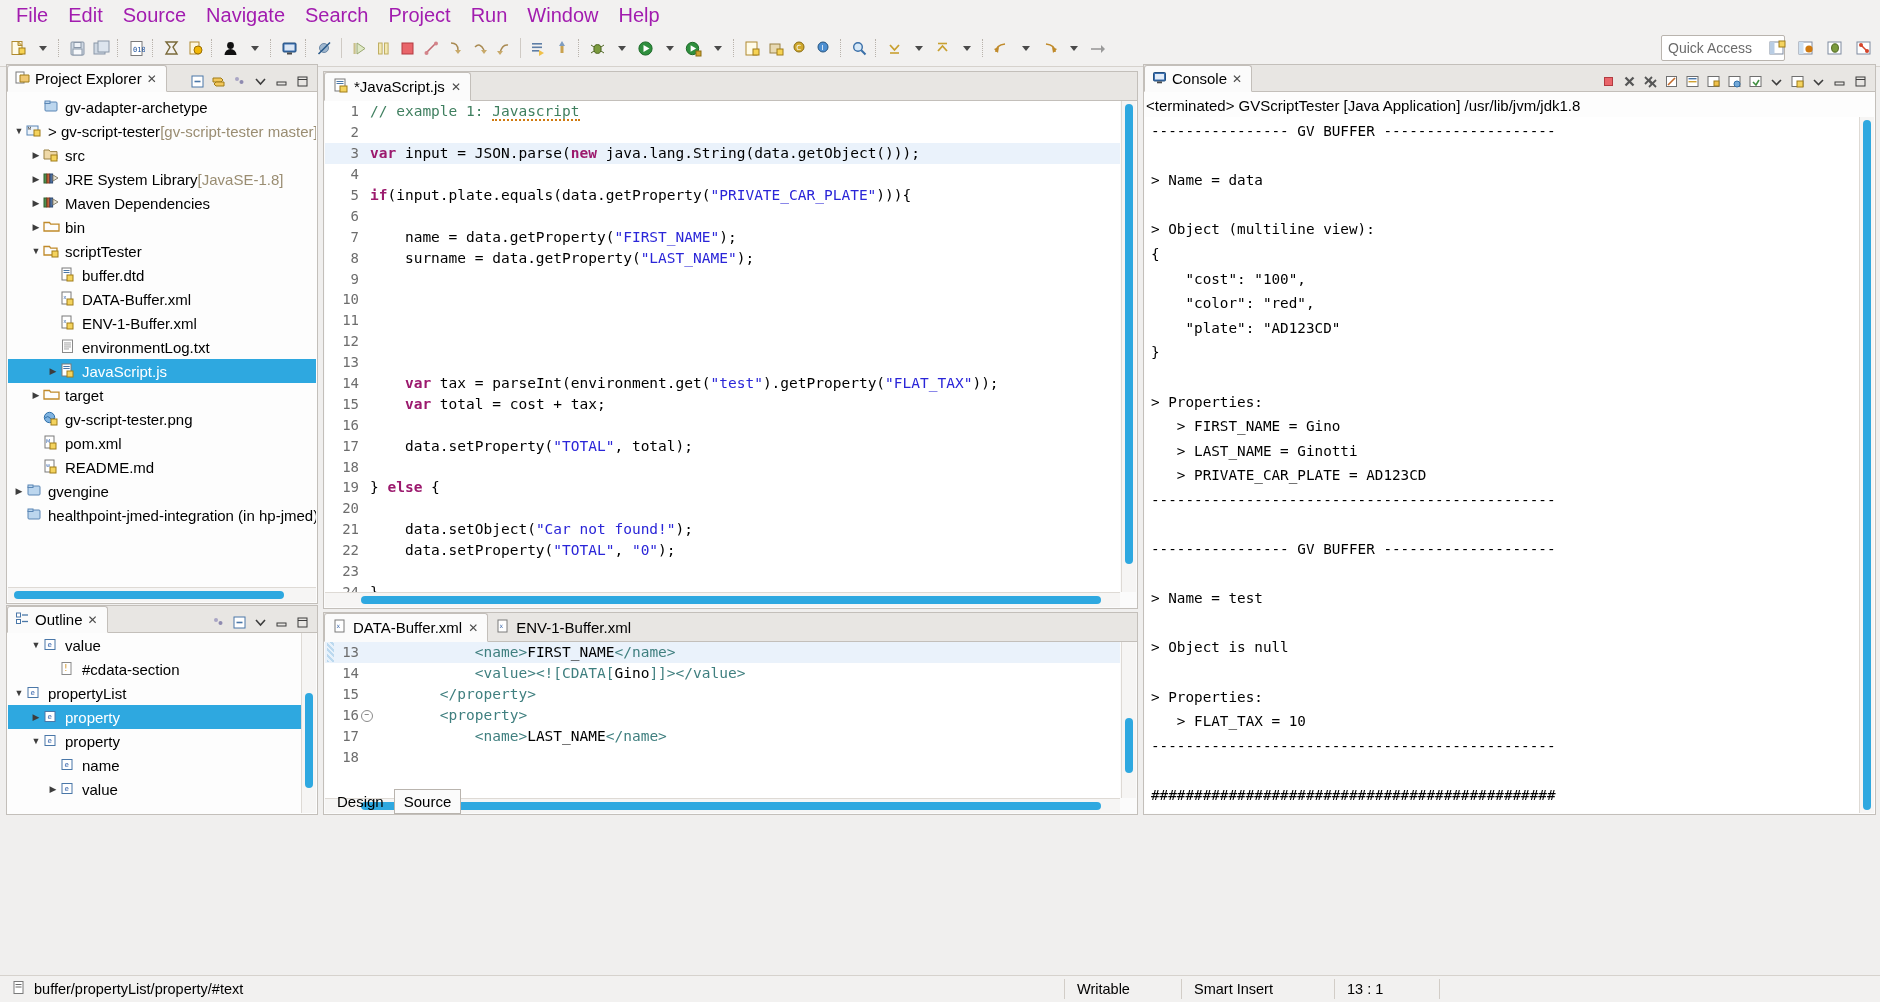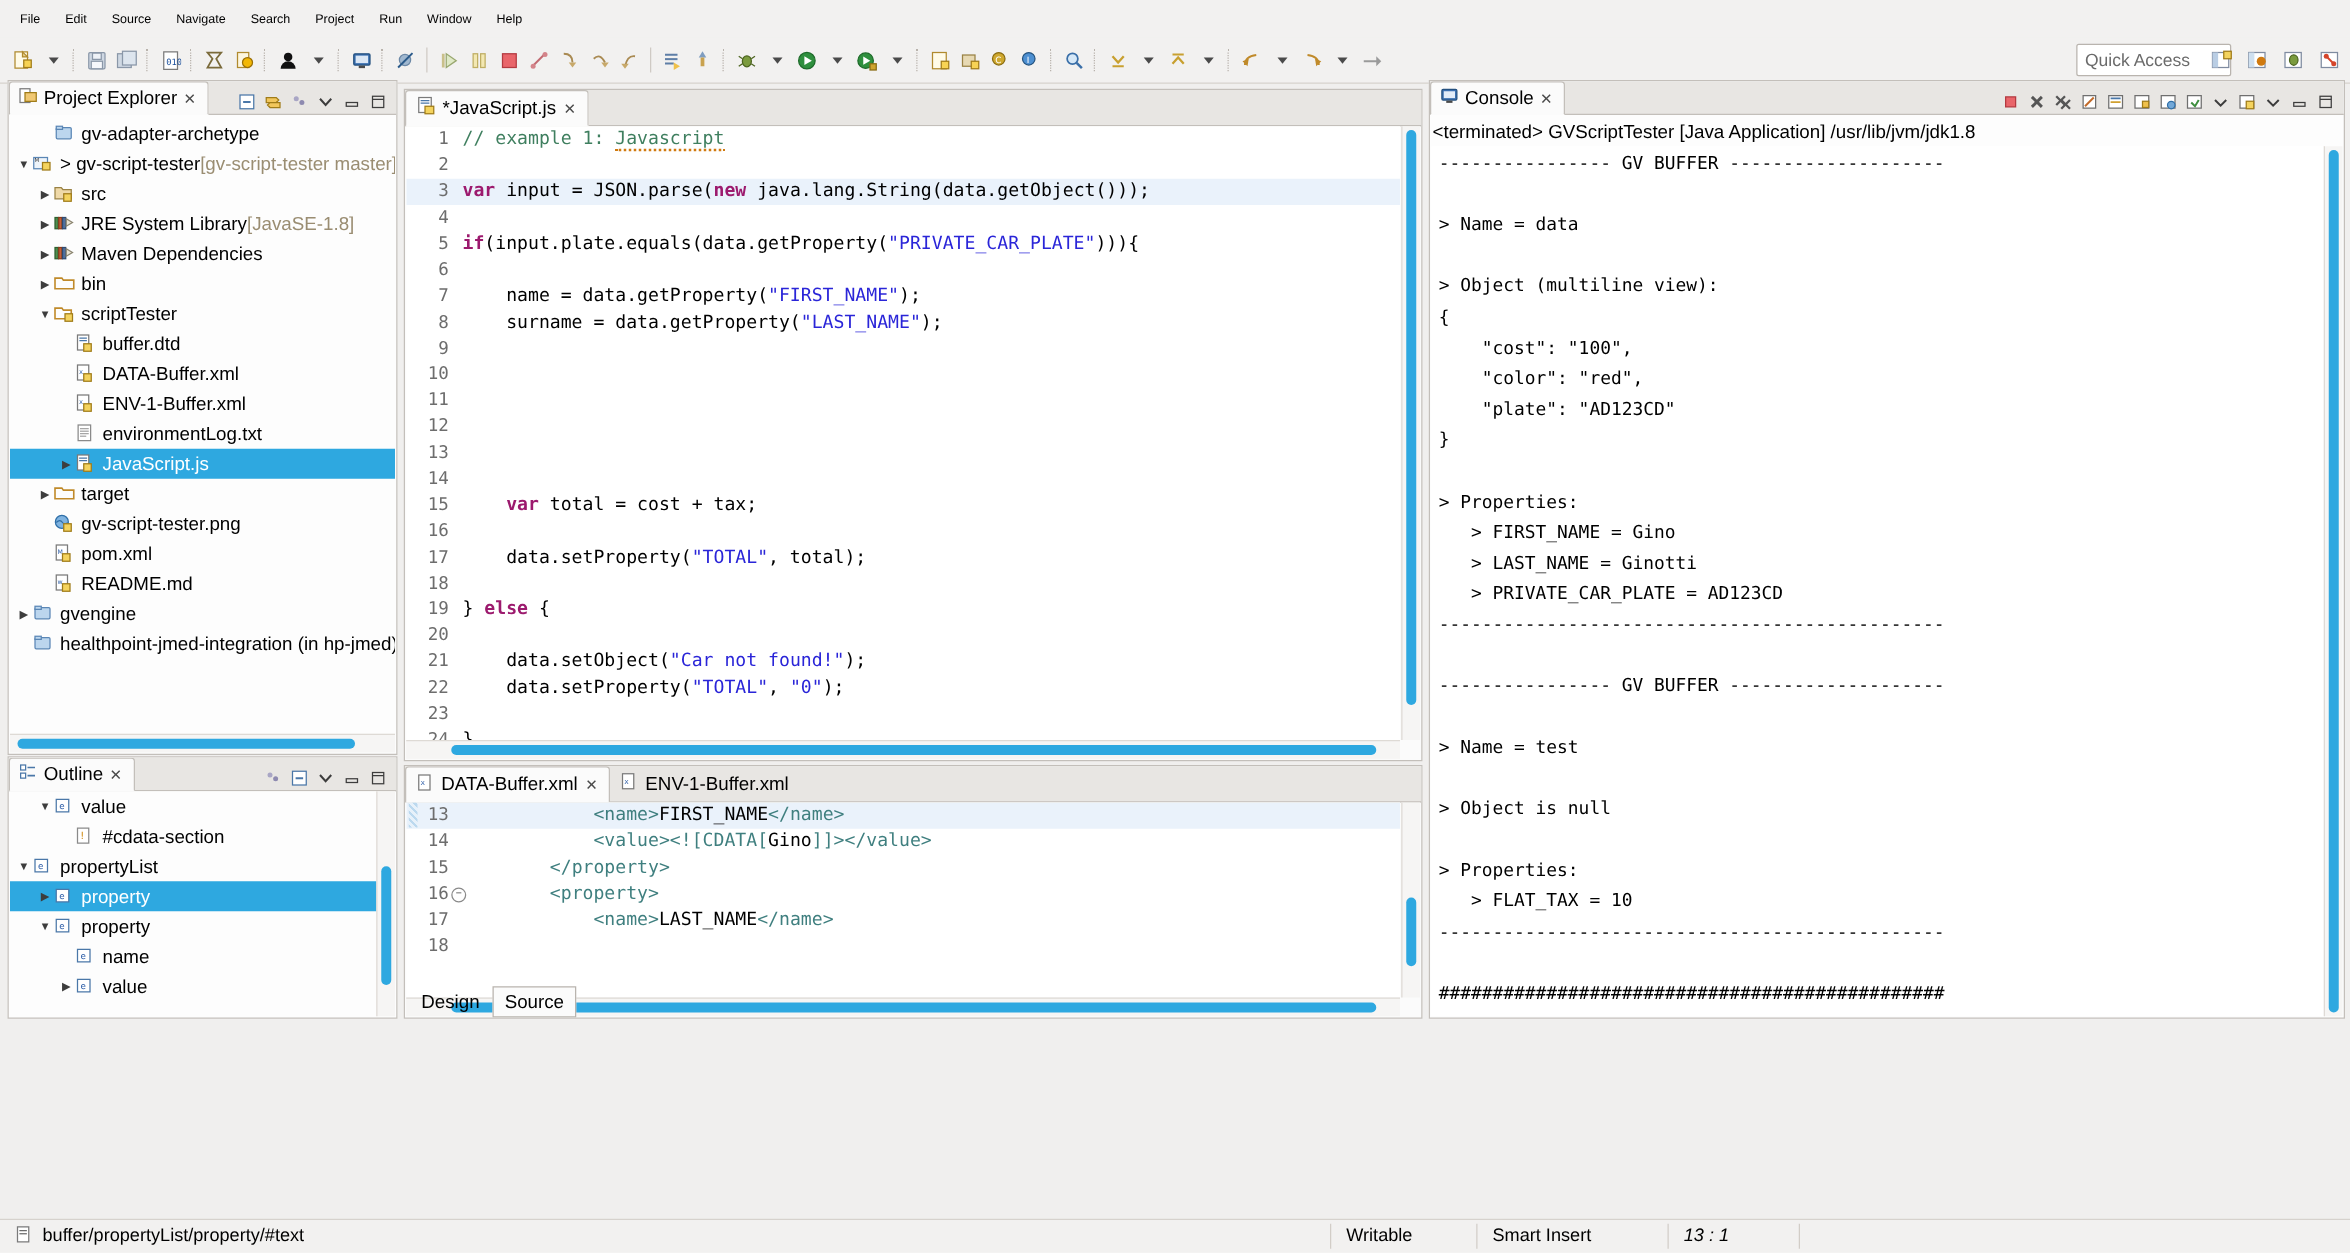--- a/index.html
+++ b/index.html
@@ -1,21 +1,21 @@
 <!DOCTYPE html>
 <html><head>
 <meta charset="utf-8">
 <style>
   html,body{margin:0;padding:0;background:#fff;}
   body{width:1880px;height:1002px;overflow:hidden;font-family:"Liberation Sans",sans-serif;font-size:15px;color:#000;-webkit-font-smoothing:antialiased;}
   .app{position:relative;width:1880px;height:1002px;background:#f0efee;}
 
   
   .menubar{height:30px;display:flex;align-items:center;padding-left:6px;background:#f2f1f0;}
-  .menubar .mi{padding:2px 10px;font-size:10px;color:#000000;cursor:default;}
+  .menubar .mi{padding:2px 10px;font-size:20px;color:#a21caf;cursor:default;}
 
   
   .toolbar{height:36px;display:flex;align-items:center;padding:0 6px;background:#f2f1f0;border-bottom:1px solid #d6d2cd;position:relative;}
   .tb{width:24px;height:24px;display:inline-flex;align-items:center;justify-content:center;position:relative;}
   .tbsep{width:1px;height:20px;background:#cfcac4;margin:0 5px;}
   .tbdot{width:2px;height:18px;border-left:1px dotted #b9b3ac;margin:0 4px;}
   .caret{width:0;height:0;border-left:4px solid transparent;border-right:4px solid transparent;border-top:5px solid #4a4a4a;margin-left:1px;}
   .quick{position:absolute;right:95px;top:5px;width:116px;height:24px;border:1px solid #b9b4ae;background:#fff;border-radius:2px;display:flex;align-items:center;padding-left:6px;font-size:14px;color:#6b6b6b;}
   .qbtns{position:absolute;right:4px;top:6px;display:flex;gap:5px;}
 
@@ -701,21 +701,21 @@
         <div class="cl"><span class="ln">4</span><span class="ctxt">&nbsp;</span></div>
         <div class="cl"><span class="ln">5</span><span class="ctxt"><span class="kw">if</span><span>(input.plate.equals(data.getProperty(</span><span class="str">"PRIVATE_CAR_PLATE"</span><span>))){</span></span></div>
         <div class="cl"><span class="ln">6</span><span class="ctxt">&nbsp;</span></div>
         <div class="cl"><span class="ln">7</span><span class="ctxt"><span>    name = data.getProperty(</span><span class="str">"FIRST_NAME"</span><span>);</span></span></div>
         <div class="cl"><span class="ln">8</span><span class="ctxt"><span>    surname = data.getProperty(</span><span class="str">"LAST_NAME"</span><span>);</span></span></div>
         <div class="cl"><span class="ln">9</span></div>
         <div class="cl"><span class="ln">10</span><span class="ctxt">&nbsp;</span></div>
         <div class="cl"><span class="ln">11</span></div>
         <div class="cl"><span class="ln">12</span><span class="ctxt">&nbsp;</span></div>
         <div class="cl"><span class="ln">13</span></div>
-        <div class="cl"><span class="ln">14</span></div>
+        <div class="cl"><span class="ln">14</span><span class="ctxt"><span>    </span><span class="kw">var</span><span> tax = parseInt(environment.get(</span><span class="str">"test"</span><span>).getProperty(</span><span class="str">"FLAT_TAX"</span><span>));</span></span></div>
         <div class="cl"><span class="ln">15</span><span class="ctxt"><span>    </span><span class="kw">var</span><span> total = cost + tax;</span></span></div>
         <div class="cl"><span class="ln">16</span><span class="ctxt">&nbsp;</span></div>
         <div class="cl"><span class="ln">17</span><span class="ctxt"><span>    data.setProperty(</span><span class="str">"TOTAL"</span><span>, total);</span></span></div>
         <div class="cl"><span class="ln">18</span><span class="ctxt">&nbsp;</span></div>
         <div class="cl"><span class="ln">19</span><span class="ctxt"><span>} </span><span class="kw">else</span><span> {</span></span></div>
         <div class="cl"><span class="ln">20</span><span class="ctxt">&nbsp;</span></div>
         <div class="cl"><span class="ln">21</span><span class="ctxt"><span>    data.setObject(</span><span class="str">"Car not found!"</span><span>);</span></span></div>
         <div class="cl"><span class="ln">22</span><span class="ctxt"><span>    data.setProperty(</span><span class="str">"TOTAL"</span><span>, </span><span class="str">"0"</span><span>);</span></span></div>
         <div class="cl"><span class="ln">23</span><span class="ctxt">&nbsp;</span></div>
         <div class="cl"><span class="ln">24</span><span class="ctxt"><span>}</span></span></div>
@@ -914,16 +914,16 @@
             <rect x="3.5" y="4" width="6" height="1" fill="#6a6a6a"></rect>
             <rect x="3.5" y="6.5" width="6" height="1" fill="#6a6a6a"></rect>
           </svg></span>
       <span>buffer/propertyList/property/#text</span>
     </div>
     <div class="stsep"></div>
     <div class="sbox" style="width:92px;">Writable</div>
     <div class="stsep"></div>
     <div class="sbox" style="width:128px;">Smart Insert</div>
     <div class="stsep"></div>
-    <div class="sbox" style="width:80px;font-style:italic;">13 : 1</div>
+    <div class="sbox" style="width:80px;">13 : 1</div>
     <div class="stsep"></div>
   </div>
 </div>
 
 </body></html>

